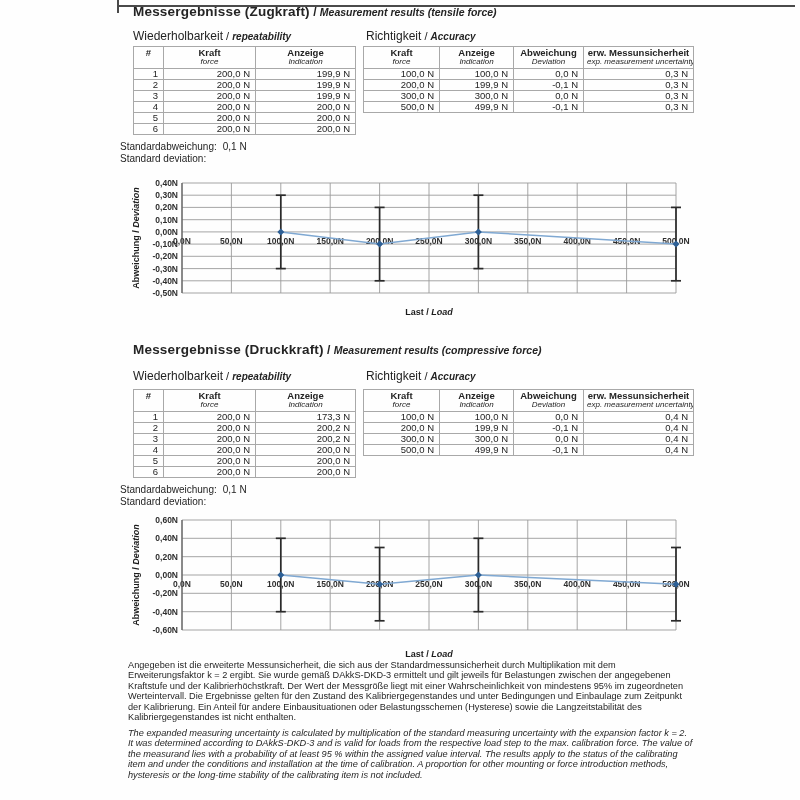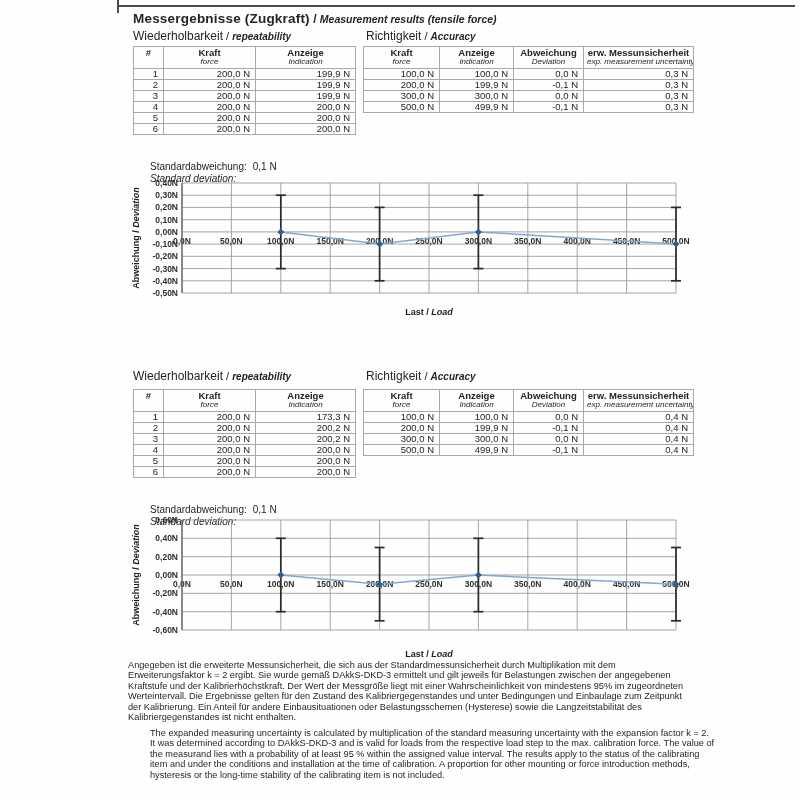--- a/index.html
+++ b/index.html
@@ -18,40 +18,40 @@
   .sub-heading .h1sep{font-size:11px;}
   .sub-heading .h1en{font-size:10px;font-style:italic;font-weight:700;}
 
   table.data{position:absolute;border-collapse:collapse;table-layout:fixed;}
   table.data th,table.data td{border:1px solid #a8a8a8;overflow:hidden;}
   table.data th{padding:1px 3px;vertical-align:top;}
   .h-de{display:block;font-weight:700;font-size:9.5px;line-height:1.1;text-align:center;white-space:nowrap;}
   .h-en{display:block;font-weight:400;font-style:italic;font-size:8px;line-height:1.1;text-align:center;white-space:nowrap;}
   table.data td{height:10px;line-height:10px;font-size:9.5px;text-align:right;padding:0 5px;white-space:nowrap;}
 
-  .std{position:absolute;left:150px;font-size:10px;line-height:11.5px;margin-top:20px;}
-  .std .std-en{font-style:italic;}
+  .std{position:absolute;left:120px;font-size:10px;line-height:11.5px;}
+  .std .std-en{}
   .std .std-val{margin-left:6px;}
 
   svg.chart{position:absolute;}
   svg.chart text.tick{font-family:"Liberation Sans",sans-serif;font-size:8.5px;font-weight:600;fill:#2e2e2e;}
   svg.chart text.ax{font-family:"Liberation Sans",sans-serif;font-size:9px;font-weight:700;fill:#1c1c1c;}
   svg.chart tspan.ax-en{font-style:italic;}
 
   .para{position:absolute;left:128px;width:566px;font-size:9.2px;line-height:1.14;color:#1f1f1f;}
-  .para.en{margin-left:22px;}
+  .para.en{font-style:italic;}
 </style>
 </head>
 <body>
 
 <div class="page">
   <div class="scan-line-top"></div>
   <div class="scan-line-left"></div>
 
-  <div class="sec-title" style="top:9px;">
+  <div class="sec-title" style="top:2px;">
     <span class="t-de">Messergebnisse (Zugkraft)</span><span class="t-sep"> / </span><span class="t-en">Measurement results (tensile force)</span>
   </div>
 
   <div class="sub-heading" style="left:133px;top:26px;">
     <span class="h1de">Wiederholbarkeit</span><span class="h1sep"> / </span><span class="h1en">repeatability</span>
   </div>
   <div class="sub-heading" style="left:366px;top:26px;">
     <span class="h1de">Richtigkeit</span><span class="h1sep"> / </span><span class="h1en">Accuracy</span>
   </div>
 
@@ -239,20 +239,23 @@
       <g>
         <path d="M152.8 58.38888888888889L156.3 61.88888888888889L152.8 65.38888888888889L149.3 61.88888888888889Z" fill="#2e6096"></path>
         <path d="M251.60000000000002 70.61111111111111L255.10000000000002 74.11111111111111L251.60000000000002 77.61111111111111L248.10000000000002 74.11111111111111Z" fill="#2e6096"></path>
         <path d="M350.4 58.38888888888889L353.9 61.88888888888889L350.4 65.38888888888889L346.9 61.88888888888889Z" fill="#2e6096"></path>
         <path d="M548 70.61111111111111L551.5 74.11111111111111L548 77.61111111111111L544.5 74.11111111111111Z" fill="#2e6096"></path>
       </g>
       <text x="301.0" y="145" text-anchor="middle" class="ax"><tspan>Last / </tspan><tspan class="ax-en">Load</tspan></text>
       <text x="11" y="68.0" text-anchor="middle" class="ax" transform="rotate(-90 11 68)"><tspan>Abweichung / </tspan><tspan class="ax-en">Deviation</tspan></text>
     </svg>
 
+  <div class="sec-title" style="top:340px;">
+    <span class="t-de">Messergebnisse (Druckkraft)</span><span class="t-sep"> / </span><span class="t-en">Measurement results (compressive force)</span>
+  </div>
 
   <div class="sub-heading" style="left:133px;top:366px;">
     <span class="h1de">Wiederholbarkeit</span><span class="h1sep"> / </span><span class="h1en">repeatability</span>
   </div>
   <div class="sub-heading" style="left:366px;top:366px;">
     <span class="h1de">Richtigkeit</span><span class="h1sep"> / </span><span class="h1en">Accuracy</span>
   </div>
 
   <table class="data" style="left:133px;top:389px;width:222px;">
     <colgroup>

